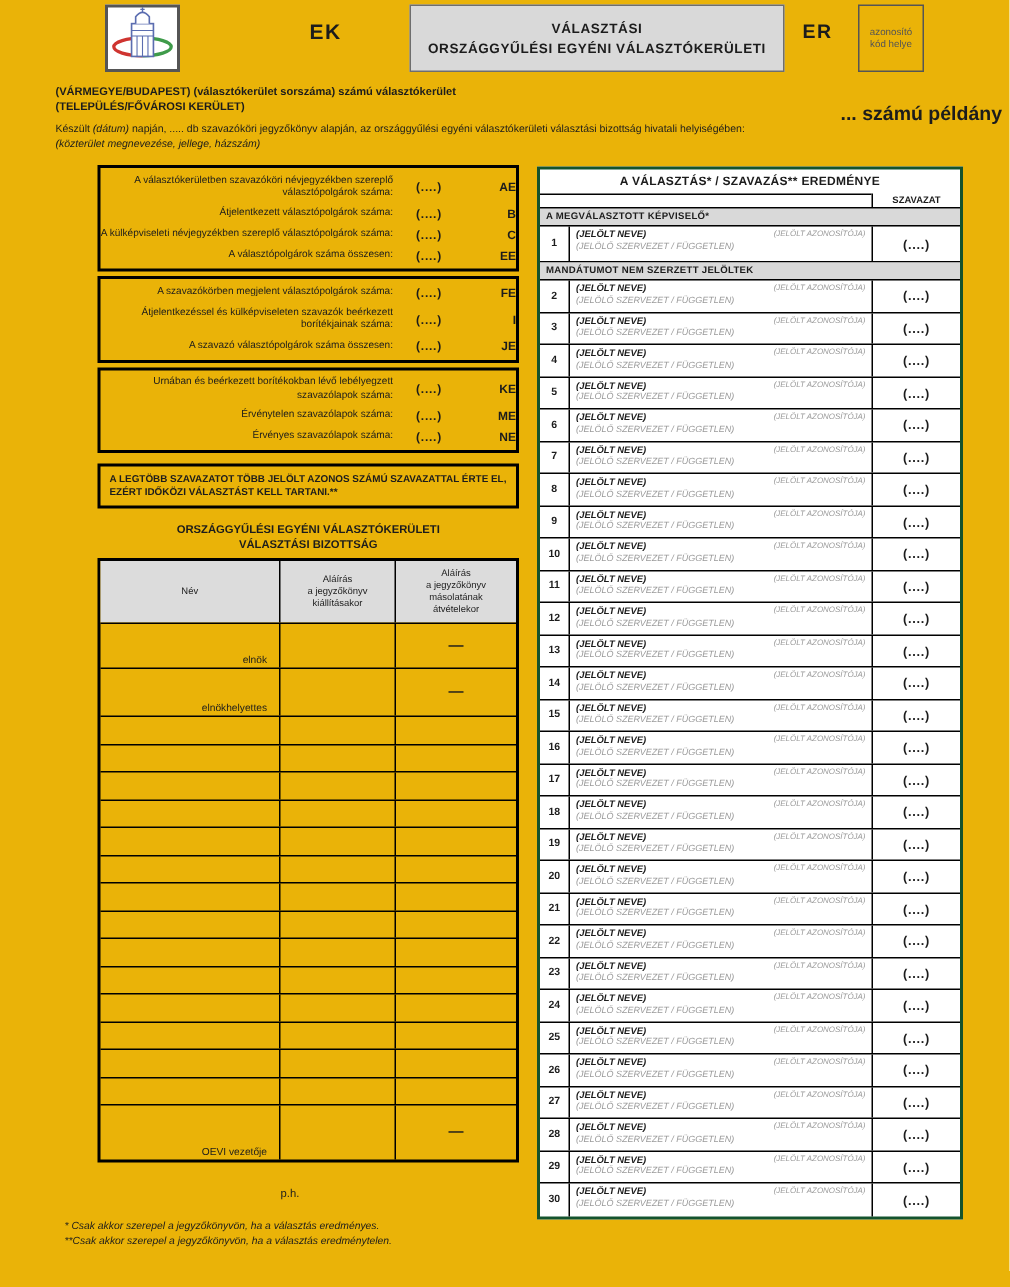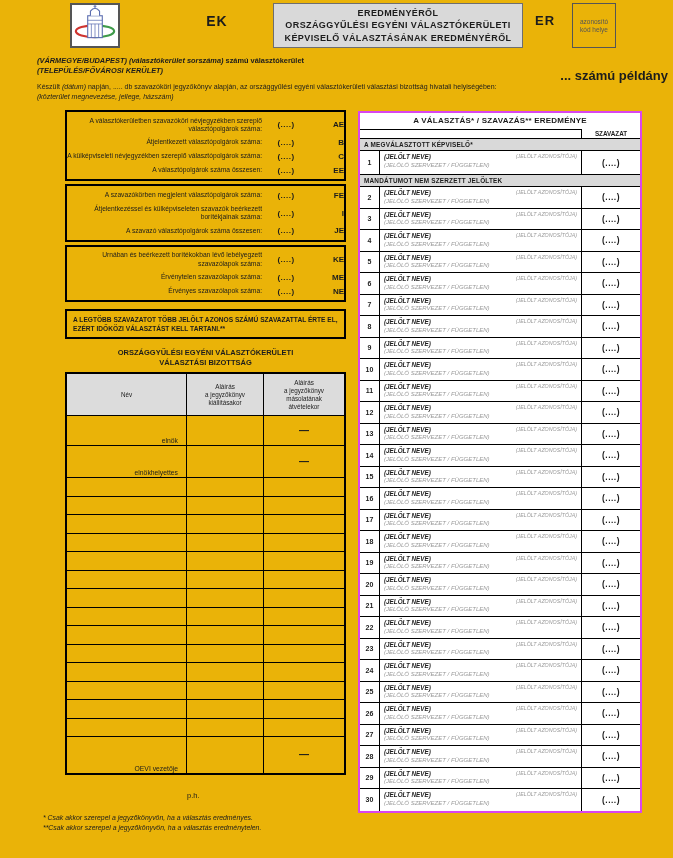--- a/index.html
+++ b/index.html
@@ -17,21 +17,21 @@
              text-align:center;font-weight:bold;font-size:9px;line-height:12.5px;letter-spacing:0.4px;}
   .code-er{position:absolute;left:525px;top:13px;width:40px;text-align:center;
            font-size:13px;font-weight:bold;letter-spacing:1px;}
   .id-box{position:absolute;left:572px;top:3px;width:44px;height:45px;border:1px solid #555;
           display:flex;flex-direction:column;justify-content:center;text-align:center;
           font-size:6.5px;line-height:8px;color:#555;}
 
   
   .subheader{position:absolute;left:37px;top:56px;width:600px;font-size:7.4px;line-height:10px;}
   .sh-bold{font-weight:bold;}
-  .sh-bi{font-weight:bold;font-style:italic;}
+  .sh-bi{font-weight:bold;}
   .sh-i{font-style:italic;}
   .sh-made{margin-top:6px;font-size:7px;line-height:9.5px;}
   .copy-number{position:absolute;right:5px;top:68px;font-size:13px;font-weight:bold;}
 
   
   .left-col{position:absolute;left:65px;top:110px;width:281px;}
   .stats-box{border:2px solid #000;padding:2px 0;margin-bottom:3px;}
   .stat-row{display:flex;align-items:center;padding:2.5px 0;}
   .stat-label{flex:1;text-align:right;font-size:6.7px;line-height:8.2px;}
   .stat-value{width:48px;text-align:center;font-size:8px;font-weight:bold;letter-spacing:0.5px;}
@@ -52,21 +52,21 @@
   .c-head-cell{font-size:6.3px;line-height:8px;text-align:center;}
   .row-elnok{height:30px;}
   .row-elnokh{height:32px;}
   .row-empty{height:18.5px;}
   .row-oevi{height:37px;}
   .dash{font-weight:bold;font-size:10px;line-height:6px;}
   .stamp{width:281px;padding-left:122px;font-size:7.5px;margin-top:16px;}
   .footnotes{position:absolute;left:43px;top:813px;font-size:6.9px;font-style:italic;line-height:9.5px;}
 
   
-  .results-table{position:absolute;left:358px;top:111px;width:284px;border:2px solid #d946ef;background:#fff;}
+  .results-table{position:absolute;left:358px;top:111px;width:284px;border:2px solid #14532d;background:#fff;}
   .res-head{position:relative;height:26px;border-bottom:1px solid #000;}
   .res-title{position:absolute;top:3px;left:0;right:0;text-align:center;font-weight:bold;
              font-size:8px;letter-spacing:0.2px;}
   .res-title-underline{position:absolute;left:0;right:59px;top:16px;height:0;border-bottom:1px solid #000;}
   .szavazat-cell{position:absolute;right:0;top:16px;bottom:0;width:59px;border-left:1px solid #000;
                  text-align:center;font-size:6.3px;font-weight:bold;line-height:10px;}
   .section-bar{height:12px;background:#d9d9d9;border-bottom:1px solid #000;font-size:6.4px;
                font-weight:bold;line-height:12px;padding-left:4px;letter-spacing:0.2px;}
   .cand{display:flex;border-bottom:1px solid #000;height:21.5px;}
   .cand.first{height:24px;}
@@ -98,23 +98,22 @@
         <line x1="17" y1="19" x2="33" y2="19" stroke="#5b6db0" stroke-width="0.8"></line>
         <line x1="17" y1="23" x2="33" y2="23" stroke="#5b6db0" stroke-width="0.8"></line>
         <line x1="21" y1="23" x2="21" y2="38" stroke="#5b6db0" stroke-width="0.8"></line>
         <line x1="25" y1="23" x2="25" y2="38" stroke="#5b6db0" stroke-width="0.8"></line>
         <line x1="29" y1="23" x2="29" y2="38" stroke="#5b6db0" stroke-width="0.8"></line>
       </svg>
     </span>
   </div>
   <div class="code-ek">EK</div>
   <div class="title-box">
-    <div>EREDMÉNYÉRŐL</div>
+    <div>VÁLASZTÁSI</div>
     <div>ORSZÁGGYŰLÉSI EGYÉNI VÁLASZTÓKERÜLETI</div>
-    <div>KÉPVISELŐ VÁLASZTÁSÁNAK EREDMÉNYÉRŐL</div>
   </div>
   <div class="code-er">ER</div>
   <div class="id-box">
     <div>azonosító</div>
     <div>kód helye</div>
   </div>
 
   <div class="subheader">
     <div><span class="sh-bi">(VÁRMEGYE/BUDAPEST) (választókerület sorszáma)</span><span class="sh-bold"> számú választókerület</span></div>
     <div class="sh-bi">(TELEPÜLÉS/FŐVÁROSI KERÜLET)</div>

